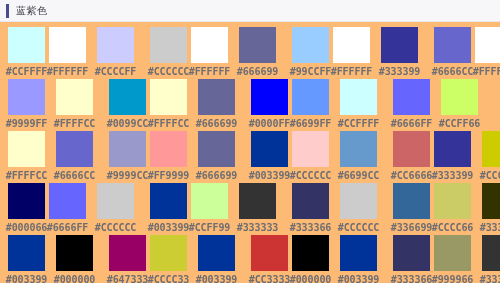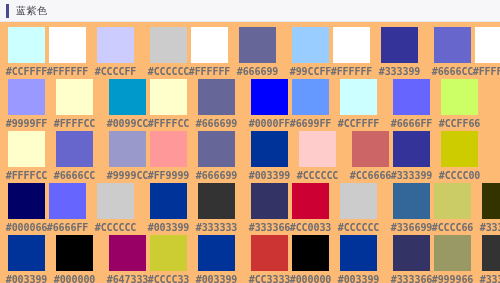--- a/index.html
+++ b/index.html
@@ -238,20 +238,24 @@
         </div>
         <div class="group">
           <div class="cell">
             <div class="swatch" style="background: rgb(0, 51, 153);"></div>
             <div class="hexlabel">#003399</div>
           </div>
           <div class="cell">
             <div class="swatch" style="background: rgb(255, 204, 204);"></div>
             <div class="hexlabel">#CCCCCC</div>
           </div>
+          <div class="cell">
+            <div class="swatch" style="background: rgb(102, 153, 204);"></div>
+            <div class="hexlabel">#6699CC</div>
+          </div>
         </div>
         <div class="group">
           <div class="cell">
             <div class="swatch" style="background: rgb(204, 102, 102);"></div>
             <div class="hexlabel">#CC6666</div>
           </div>
           <div class="cell">
             <div class="swatch" style="background: rgb(51, 51, 153);"></div>
             <div class="hexlabel">#333399</div>
           </div>
@@ -275,34 +279,34 @@
             <div class="swatch" style="background: rgb(204, 204, 204);"></div>
             <div class="hexlabel">#CCCCCC</div>
           </div>
         </div>
         <div class="group">
           <div class="cell">
             <div class="swatch" style="background: rgb(0, 51, 153);"></div>
             <div class="hexlabel">#003399</div>
           </div>
           <div class="cell">
+            <div class="swatch" style="background: rgb(204, 255, 153);"></div>
+            <div class="hexlabel">#CCFF99</div>
+          </div>
+          <div class="cell">
             <div class="swatch" style="background: rgb(51, 51, 51);"></div>
             <div class="hexlabel">#333333</div>
           </div>
         </div>
         <div class="group">
           <div class="cell">
             <div class="swatch" style="background: rgb(51, 51, 102);"></div>
             <div class="hexlabel">#333366</div>
           </div>
           <div class="cell">
-            <div class="swatch" style="background: rgb(204, 0, 51);"></div>
-            <div class="hexlabel">#CC0033</div>
-          </div>
-          <div class="cell">
             <div class="swatch" style="background: rgb(204, 204, 204);"></div>
             <div class="hexlabel">#CCCCCC</div>
           </div>
         </div>
         <div class="group">
           <div class="cell">
             <div class="swatch" style="background: rgb(51, 102, 153);"></div>
             <div class="hexlabel">#336699</div>
           </div>
           <div class="cell">

